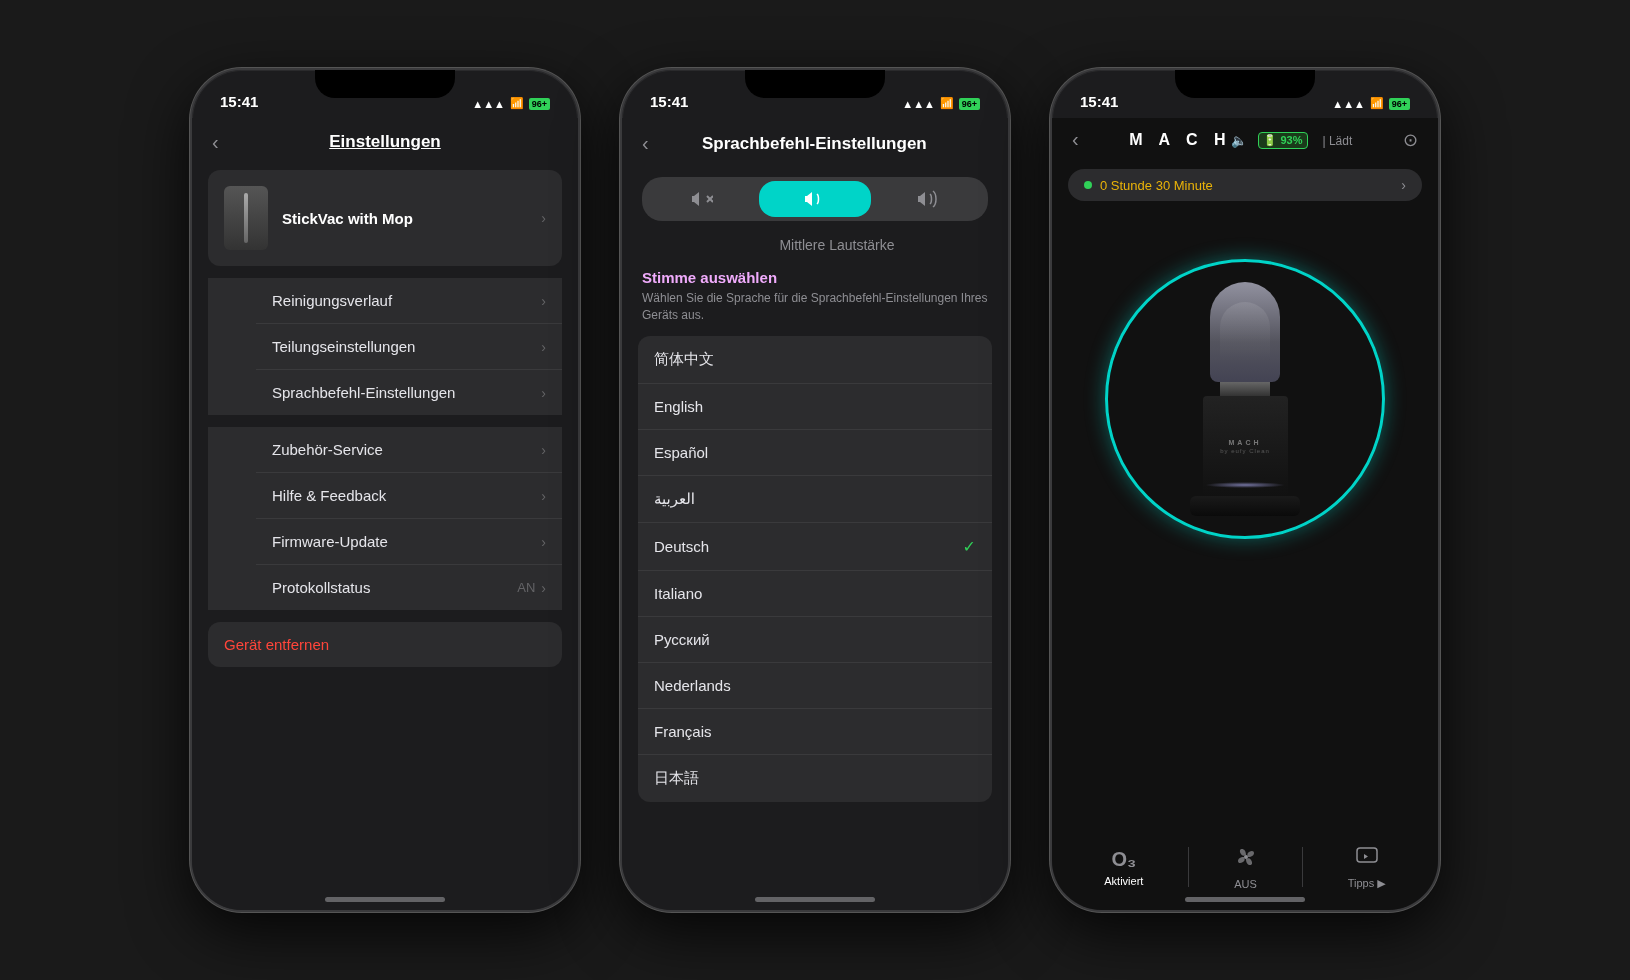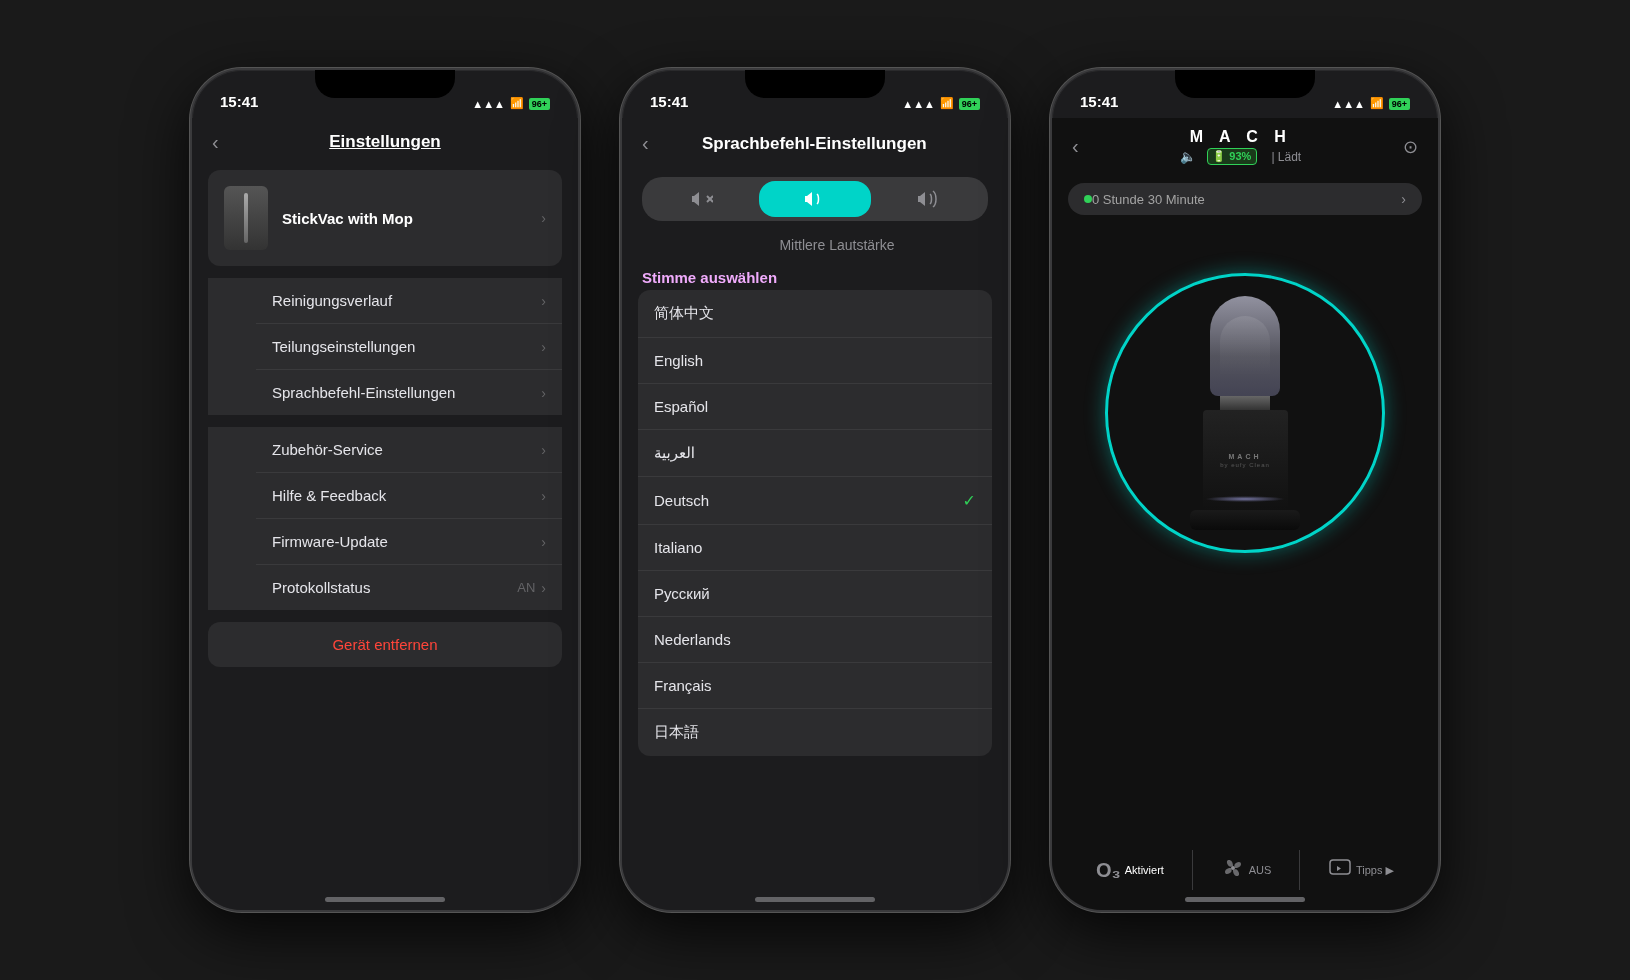--- a/index.html
+++ b/index.html
@@ -155,21 +155,20 @@
     .menu-item:last-child { border-bottom: none; }
     .menu-item .label { color: #e5e5ea; font-size: 15px; }
     .menu-item .right { display: flex; align-items: center; gap: 6px; color: #8e8e93; font-size: 14px; }
     .menu-item .badge { color: #636366; font-size: 13px; }
 
     .remove-btn {
       margin: 0 16px;
       background: #2c2c2e;
       border-radius: 12px;
       padding: 14px 16px;
-      text-align: center;
       color: #ff453a;
       font-size: 15px;
       font-weight: 400;
       cursor: pointer;
     }
 
     .home-indicator {
       position: absolute;
       bottom: 8px;
       left: 50%;
@@ -288,21 +287,22 @@
       background: #2c2c2e;
       border-radius: 20px;
       padding: 8px 16px;
       display: flex;
       align-items: center;
       justify-content: space-between;
     }
     .time-banner .time-text {
       display: flex;
       align-items: center;
-      color: #a3a3a3;
+      gap: 8px;
+      color: #eab308;
       font-size: 13px;
     }
     .time-dot {
       width: 8px;
       height: 8px;
       background: #30d158;
       border-radius: 50%;
     }
     .time-banner .chevron { color: #8e8e93; }
 
@@ -333,21 +333,21 @@
       bottom: 20px;
       left: 0;
       right: 0;
       display: flex;
       align-items: center;
       justify-content: space-around;
       padding: 0 30px;
     }
     .tab-item {
       display: flex;
-      flex-direction: row;
+      flex-direction: column;
       align-items: center;
       gap: 4px;
       cursor: pointer;
     }
     .tab-label { color: #8e8e93; font-size: 11px; }
     .tab-divider {
       width: 1px;
       height: 40px;
       background: #3a3a3c;
     }
@@ -464,20 +464,21 @@
           <path d="M3 6H1v6h2l5 4V2L3 6z" fill="#8e8e93"></path>
           <path d="M13 4c2 1.5 2 8.5 0 10" stroke="#8e8e93" stroke-width="1.5" fill="none"></path>
           <path d="M16 1c4 3 4 13 0 16" stroke="#8e8e93" stroke-width="1.5" fill="none"></path>
         </svg>
       </div>
     </div>
 
     <div class="volume-label">Mittlere Lautstärke</div>
 
     <div class="voice-select-title">Stimme auswählen</div>
+    <div class="voice-select-sub">Wählen Sie die Sprache für die Sprachbefehl-Einstellungen Ihres Geräts aus.</div>
 
     <div class="lang-list">
       <div class="lang-item">
         <span class="lang-name">简体中文</span>
       </div>
       <div class="lang-item">
         <span class="lang-name">English</span>
       </div>
       <div class="lang-item">
         <span class="lang-name">Español</span>
@@ -516,21 +517,21 @@
     <div class="status-icons">
       <span>▲▲▲</span>
       <span>📶</span>
       <span class="battery-badge">96+</span>
     </div>
   </div>
 
   <div class="screen-content" style="background:#111">
     <div class="nav-header p3" style="display:flex;align-items:center;justify-content:space-between;padding:10px 20px;">
       <span class="back-btn" style="color:#8e8e93;font-size:20px;">‹</span>
-      <div style="display:flex;flex-direction:column;align-items:center;">
+      <div style="display:flex;flex-direction:row;align-items:center;">
         <div class="mach-logo">
           <span style="letter-spacing:6px;font-size:16px;font-weight:900;">M A C H</span>
         </div>
         <div style="display:flex;align-items:center;gap:10px;margin-top:2px;">
           <span style="color:#8e8e93;font-size:13px;">🔈</span>
           <span class="battery-pill">🔋 <span>93%</span></span>
           <span style="color:#8e8e93;font-size:12px;margin-left:4px;">| <span>Lädt</span></span>
         </div>
       </div>
       <span style="color:#8e8e93;font-size:18px;">⊙</span>

